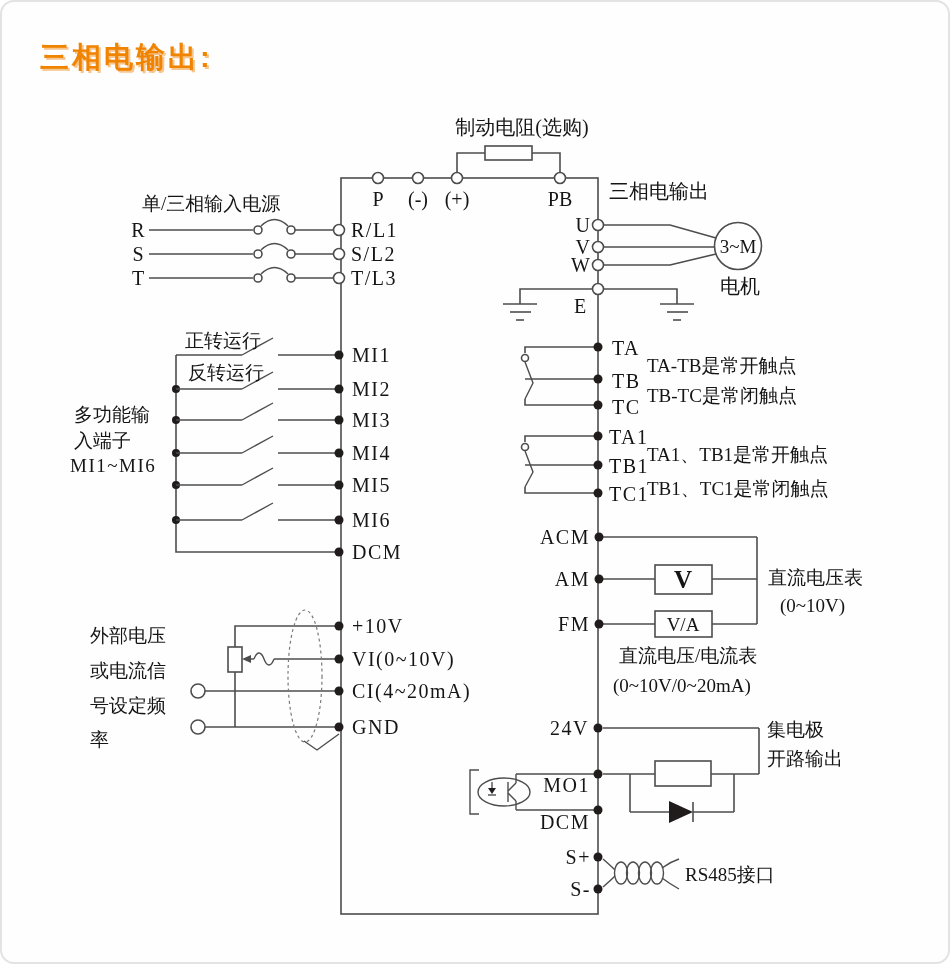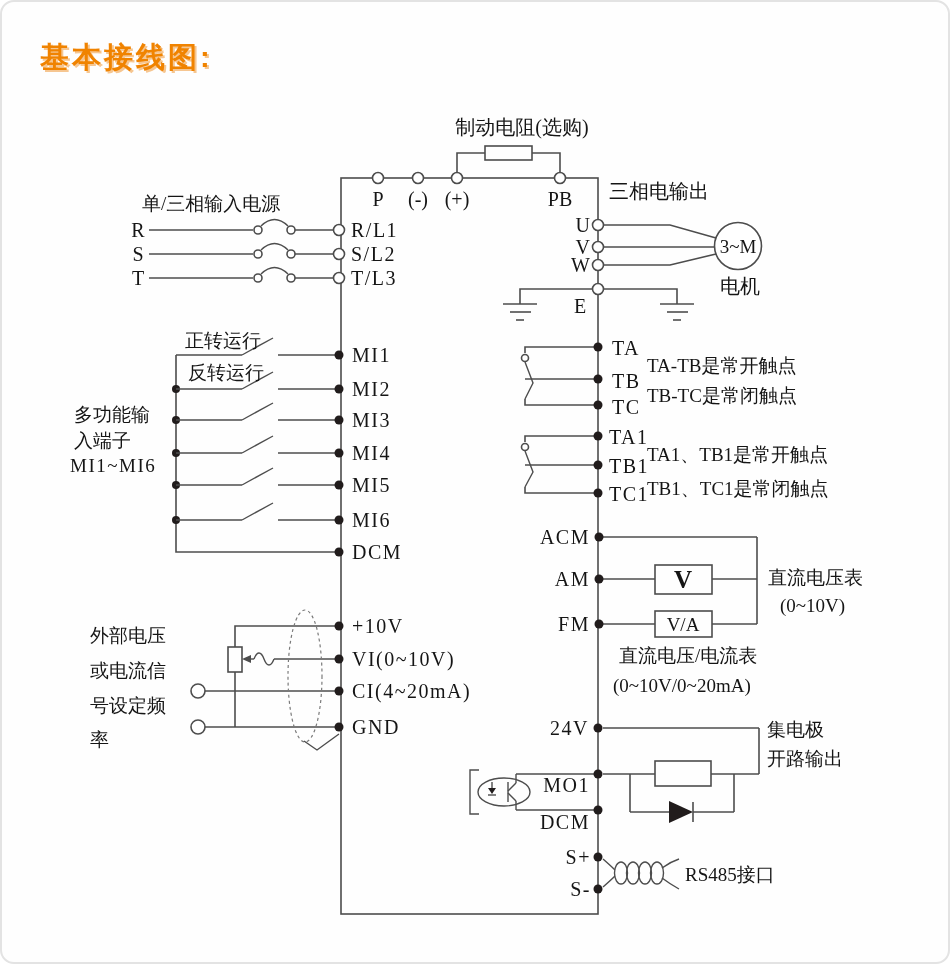--- a/index.html
+++ b/index.html
@@ -19,21 +19,21 @@
   .dt2{font-family:"Liberation Serif","DejaVu Serif",serif;font-size:20px;fill:#151515;}
   .ls{letter-spacing:1.5px;}
   .vbig{font-family:"Liberation Serif","DejaVu Serif",serif;font-size:25px;font-weight:bold;fill:#151515;}
   .mid{text-anchor:middle;}
   .end{text-anchor:end;}
 </style>
 </head>
 <body>
 
 <div class="page">
-  <div class="title">基本接线图:</div>
+  <div class="title">三相电输出:</div>
 
   <svg width="950" height="964" viewBox="0 0 950 964">
 
     <rect x="339" y="176" width="257" height="736" class="w"></rect>
 
     <g>
       <polyline class="w" points="455,170 455,151 483,151"></polyline>
       <rect x="483" y="144" width="47" height="14" class="w"></rect>
       <polyline class="w" points="530,151 558,151 558,170"></polyline>
       <text class="dt2 mid" x="520" y="132">制动电阻(选购)</text>

